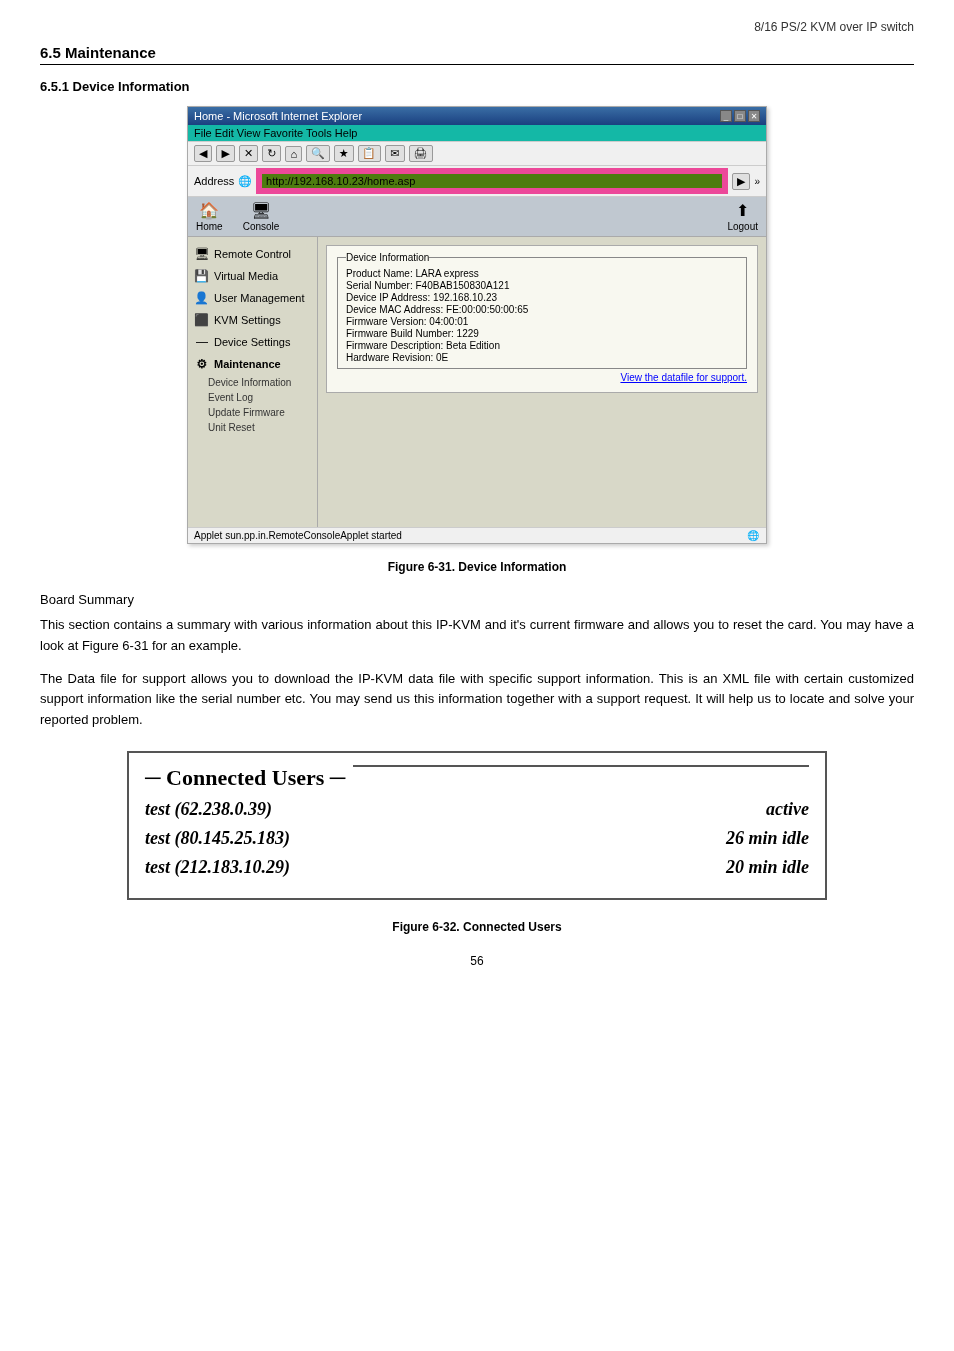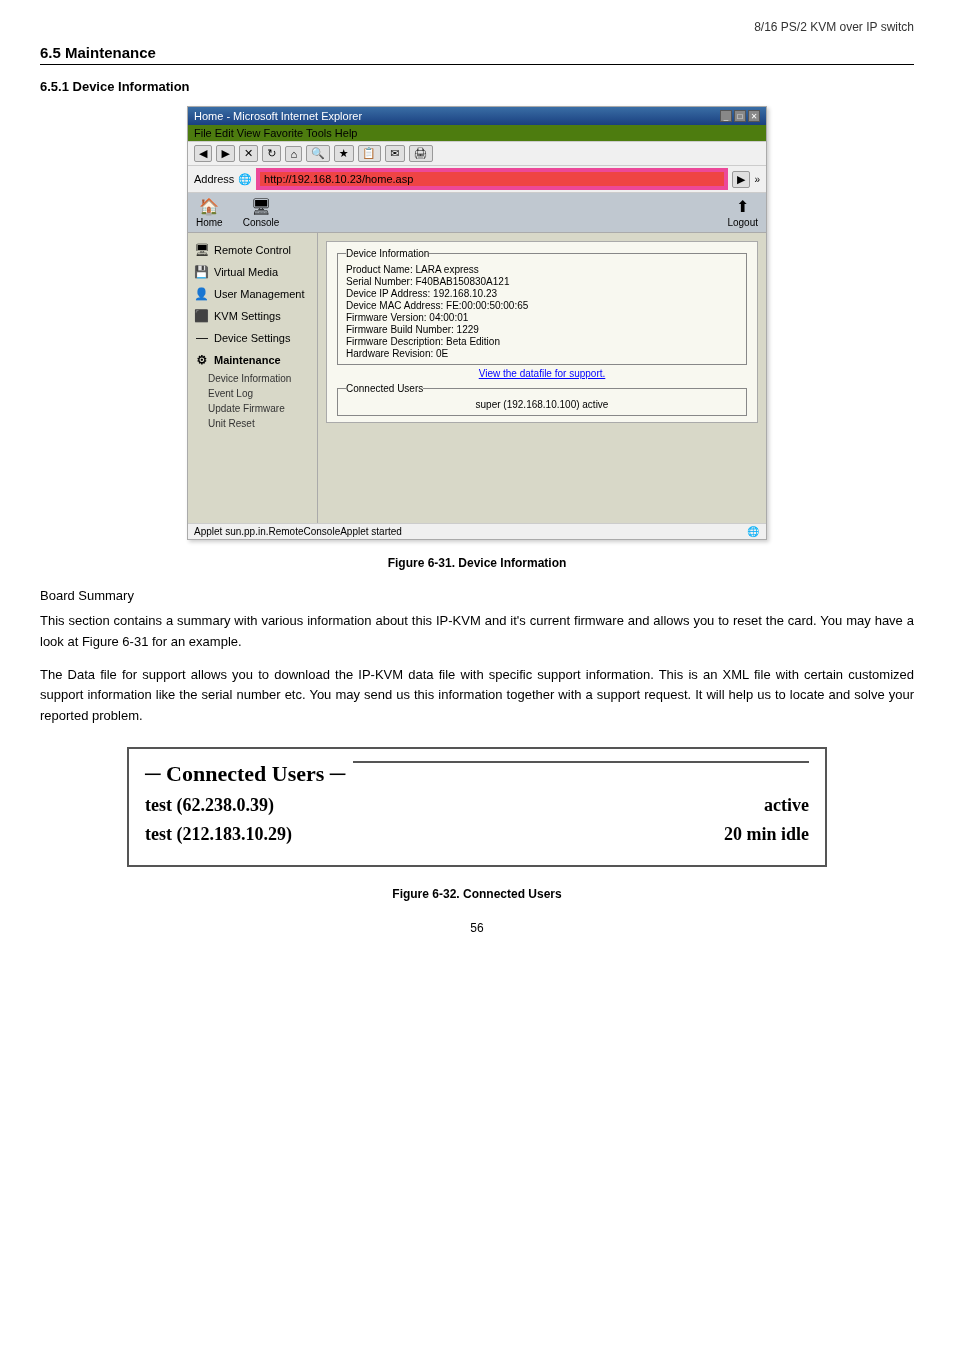--- a/index.html
+++ b/index.html
@@ -67,21 +67,21 @@
       background: #888;
       border: 1px solid #555;
       font-size: 8px;
       text-align: center;
       line-height: 11px;
       color: #fff;
       cursor: pointer;
     }
 
     .browser-menubar {
-      background: #4d7c0f;
+      background: #14b8a6;
       font-size: 11px;
       padding: 2px 6px;
       border-bottom: 1px solid #ccc;
     }
 
     .browser-toolbar {
       background: #f0f0f0;
       padding: 3px 6px;
       display: flex;
       align-items: center;
@@ -94,24 +94,24 @@
       padding: 2px 6px;
       display: flex;
       align-items: center;
       gap: 4px;
       border-bottom: 1px solid #ccc;
       font-size: 11px;
     }
 
     .address-input {
       flex: 1;
-      border: 4px solid #ec4899;
+      border: 6px solid #ec4899;
       padding: 1px 4px;
       font-size: 11px;
-      background: #ef4444;
+      background: #4d7c0f;
     }
 
     .browser-content {
       background: #d8d8c8;
       display: flex;
       min-height: 290px;
     }
 
     
     .browser-sidebar {
@@ -164,21 +164,21 @@
       margin-bottom: 6px;
     }
 
     .device-info-box p {
       margin: 1px 0;
       text-align: left;
       font-size: 10px;
     }
 
     .view-datafile {
-      text-align: center;
+      text-align: right;
       font-size: 10px;
       color: #00f;
       text-decoration: underline;
       cursor: pointer;
       margin: 3px 0;
     }
 
     .browser-statusbar {
       background: #f0f0f0;
       border-top: 1px solid #ccc;
@@ -216,20 +216,21 @@
     }
 
     .cu-row {
       display: flex;
       justify-content: space-between;
       align-items: baseline;
       padding: 4px 0;
       font-size: 18px;
       font-weight: bold;
       font-family: 'Times New Roman', serif;
+      font-style: italic;
     }
 
     .cu-row .cu-user {
       font-size: 18px;
     }
 
     .cu-row .cu-status {
       font-size: 18px;
     }
 
@@ -402,24 +403,20 @@
             <span>Firmware Description:</span>
             <span>Beta Edition</span>
           </p>
           <p>
             <span>Hardware Revision:</span>
             <span>0E</span>
           </p>
         </fieldset>
         <div class="view-datafile">View the datafile for support.</div>
 
-        <fieldset style="border:1px solid #888;padding:4px 8px;margin-top:4px;">
-          <legend style="font-size:10px;">Connected Users</legend>
-          <p style="text-align:center;font-size:10px;">super (192.168.10.100)  active</p>
-        </fieldset>
       </div>
     </div>
   </div>
 
   <div class="browser-statusbar">
     <span>Applet sun.pp.in.RemoteConsoleApplet started</span>
     <span>🌐</span>
   </div>
 </div>
 
@@ -435,20 +432,24 @@
   <div style="display:flex;align-items:flex-start;margin-bottom:4px;">
     <span style="font-size:22px;font-weight:bold;font-family:'Times New Roman',serif;margin-right:0;">─ Connected Users ─</span>
     <div style="flex:1;height:2px;background:#555;margin-left:8px;"></div>
   </div>
 
   <div class="cu-row">
     <span class="cu-user">test (62.238.0.39)</span>
     <span class="cu-status">active</span>
   </div>
 
+  <div class="cu-row">
+    <span class="cu-user">test (80.145.25.183)</span>
+    <span class="cu-status">26 min idle</span>
+  </div>
 
   <div class="cu-row">
     <span class="cu-user">test (212.183.10.29)</span>
     <span class="cu-status">20 min idle</span>
   </div>
 
 </div>
 
 <div class="figure-caption">Figure 6-32. Connected Users</div>
 

